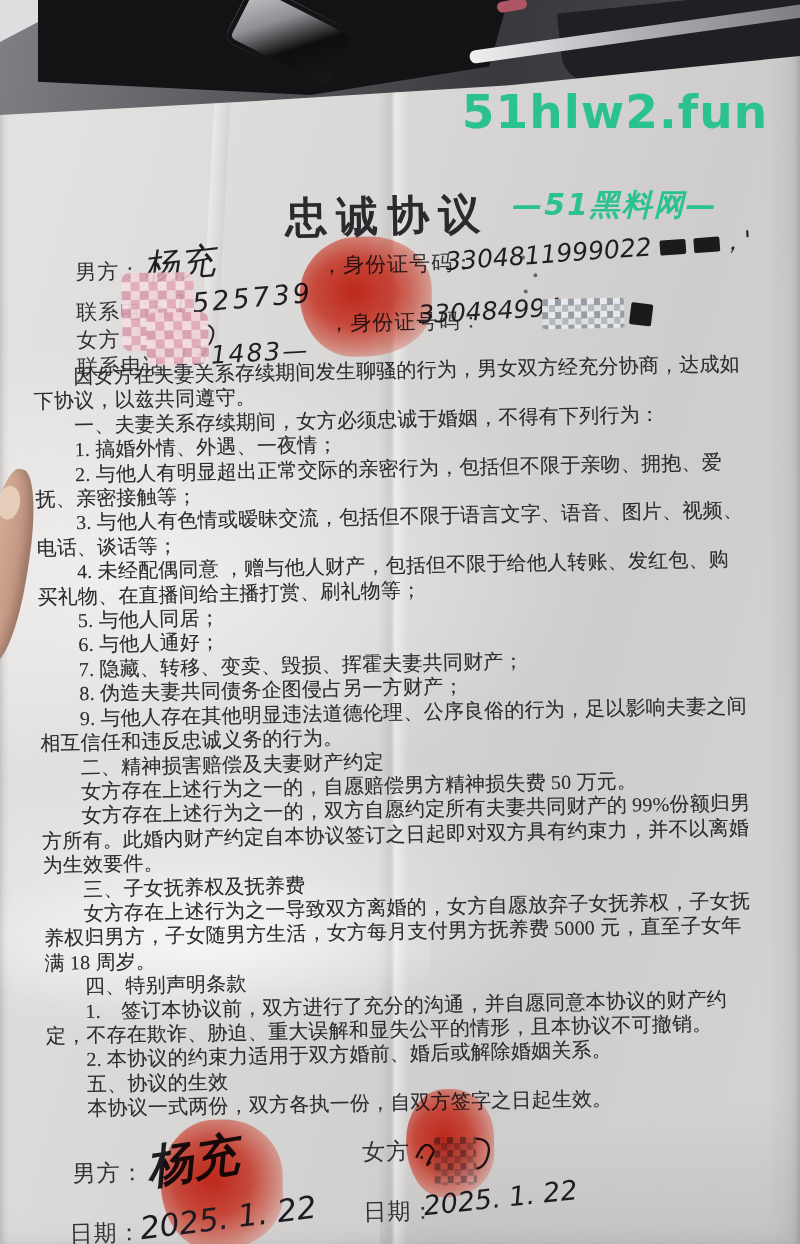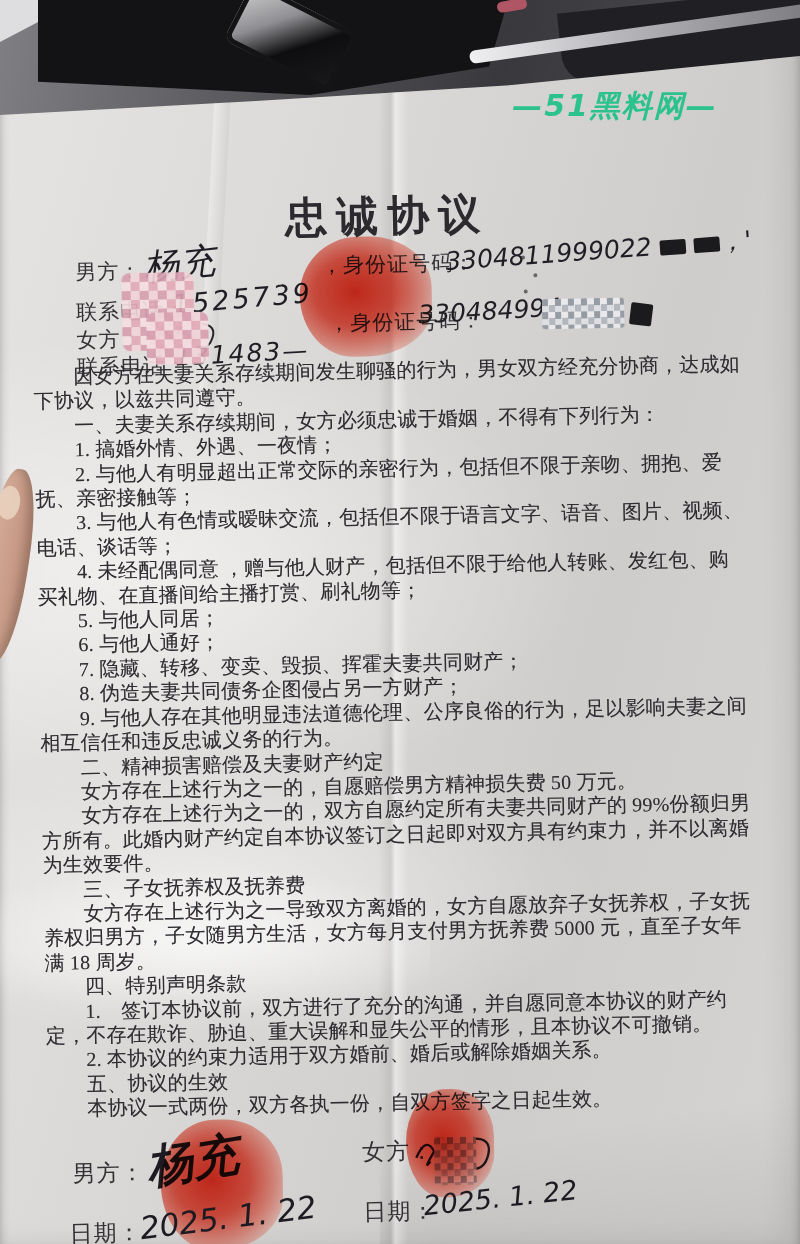--- a/index.html
+++ b/index.html
@@ -36,21 +36,21 @@
   .crease-band{position:absolute;left:-30px;top:868px;width:460px;height:150px;
          background:radial-gradient(60% 50% at 50% 50%,rgba(255,255,255,.65),rgba(255,255,255,0));}
   .crease-bottom{position:absolute;left:380px;top:1060px;width:420px;height:184px;
          background:linear-gradient(170deg,rgba(0,0,0,0) 40%,rgba(0,0,0,.08));}
   .paper-inner{position:absolute;left:0;top:0;width:800px;height:1244px;
          transform:rotate(-1.1deg);transform-origin:400px 620px;color:#312f33;}
   
   .watermark{position:absolute;left:430px;top:86px;width:370px;text-align:center;z-index:6;
          color:var(--green,#2cc28e);font-family:"DejaVu Sans",sans-serif;pointer-events:none;}
   .wm1{font-size:47px;font-weight:800;letter-spacing:1px;line-height:52px;}
-  .wm2{font-size:30px;font-weight:800;font-style:italic;letter-spacing:2px;line-height:40px;}
+  .wm2{font-size:30px;font-weight:800;font-style:italic;letter-spacing:2px;line-height:40px;margin-top:47px;}
   
   .doc-title{position:absolute;left:0;top:188px;width:790px;text-align:center;
          font-size:42px;font-weight:700;letter-spacing:9px;color:#2c2a2e;}
   .lbl{position:absolute;font-size:21px;color:#333135;letter-spacing:1px;white-space:nowrap;}
   .hand{position:absolute;font-style:italic;color:#201e24;white-space:nowrap;
          font-family:"DejaVu Sans",sans-serif;}
   .black-box{display:inline-block;width:26px;height:15px;background:#1b1b1d;border-radius:2px;
          margin-left:8px;vertical-align:middle;}
   .body-text{position:absolute;left:38px;top:358px;width:712px;}
   .body-text p{margin:0;text-indent:2em;font-size:20px;line-height:24.4px;color:#2f2d31;
@@ -160,19 +160,20 @@
         <path d="M8 34 q10 -22 18 -6 q-12 20 -4 10 M34 14 q-4 26 6 30 M66 16 q18 0 14 16 q-4 16 -18 14" stroke="#24222a" stroke-width="2.4" fill="none"></path>
       </svg>
       <div class="mosaic-gray" style="left:424px;top:1138px;width:42px;height:48px"></div>
       <div class="print" style="left:396px;top:1090px;width:88px;height:108px"></div>
       <span class="lbl" style="left:352px;top:1196px;font-size:23px">日期：</span>
       <span class="sig" style="left:412px;top:1184px;font-size:27px;transform:rotate(-5deg);font-weight:normal">2025. 1. 22</span>
     </div>
   </div>
 
   <div class="watermark">
+    <div class="wm1">51hlw2.fun</div>
     <div class="wm2">—51黑料网—</div>
   </div>
 
   <div class="thumb-finger">
     <div class="thumb-nail"></div>
   </div>
 </div>
 
 </body></html>

